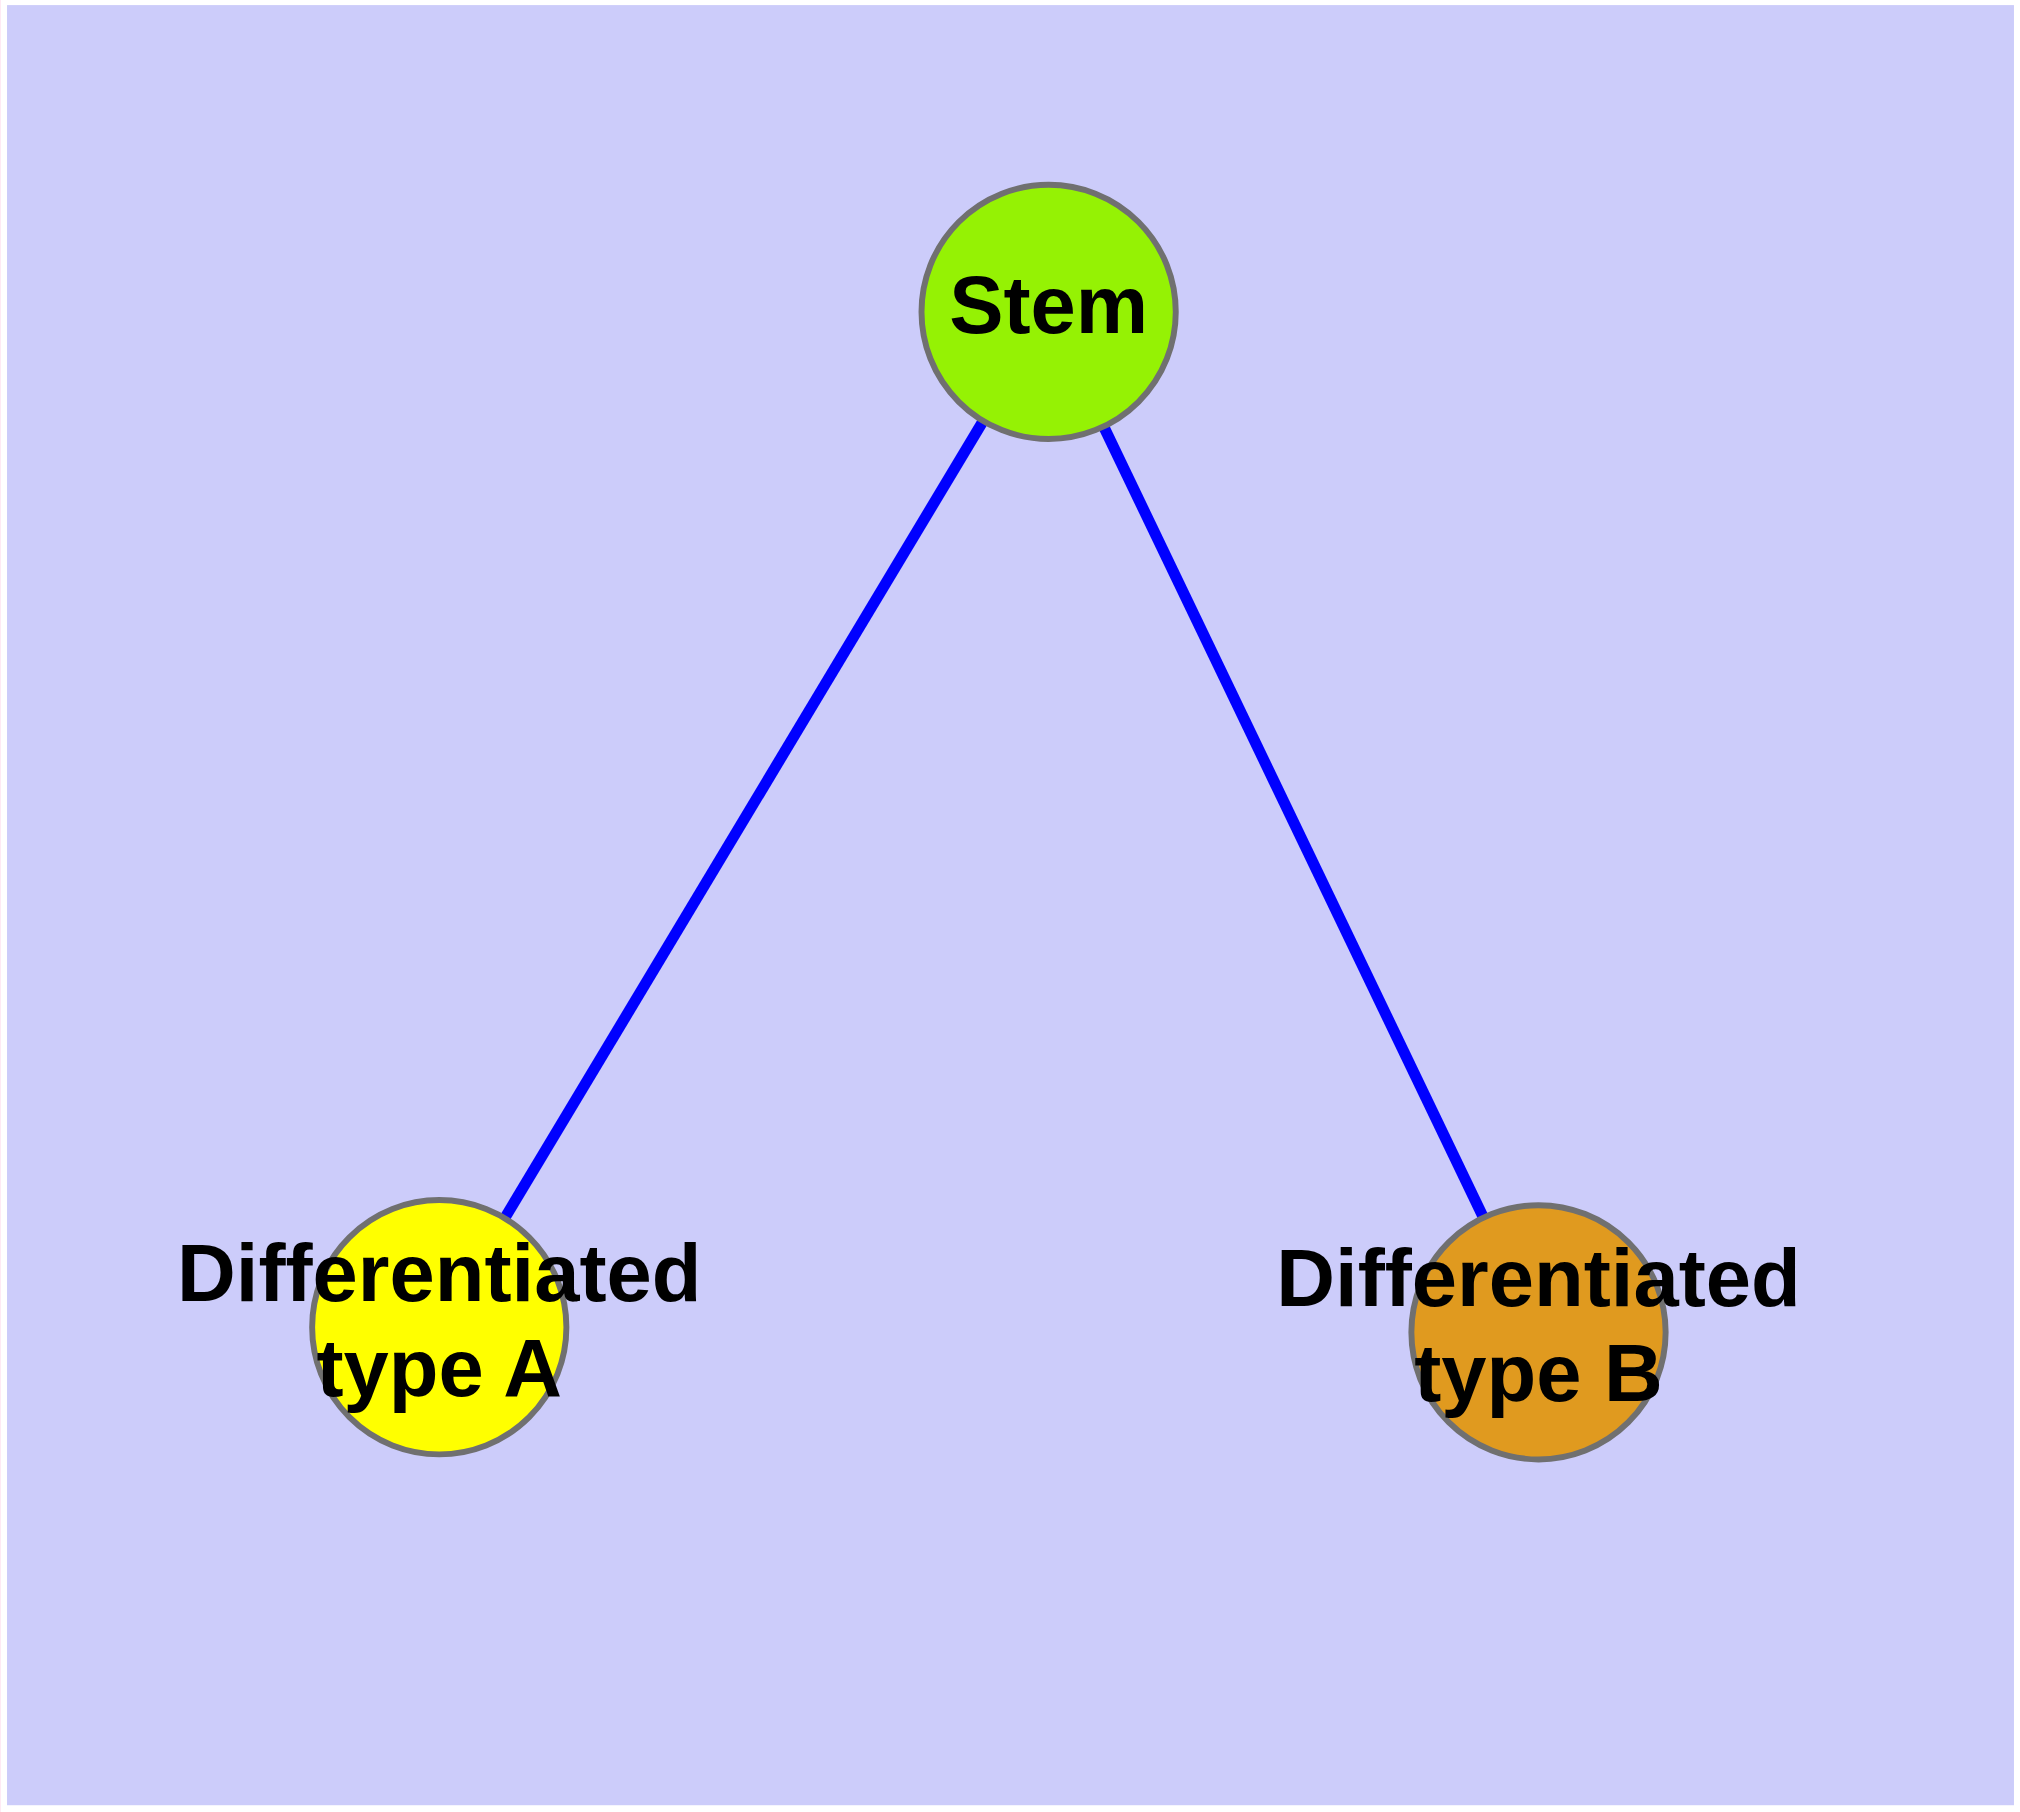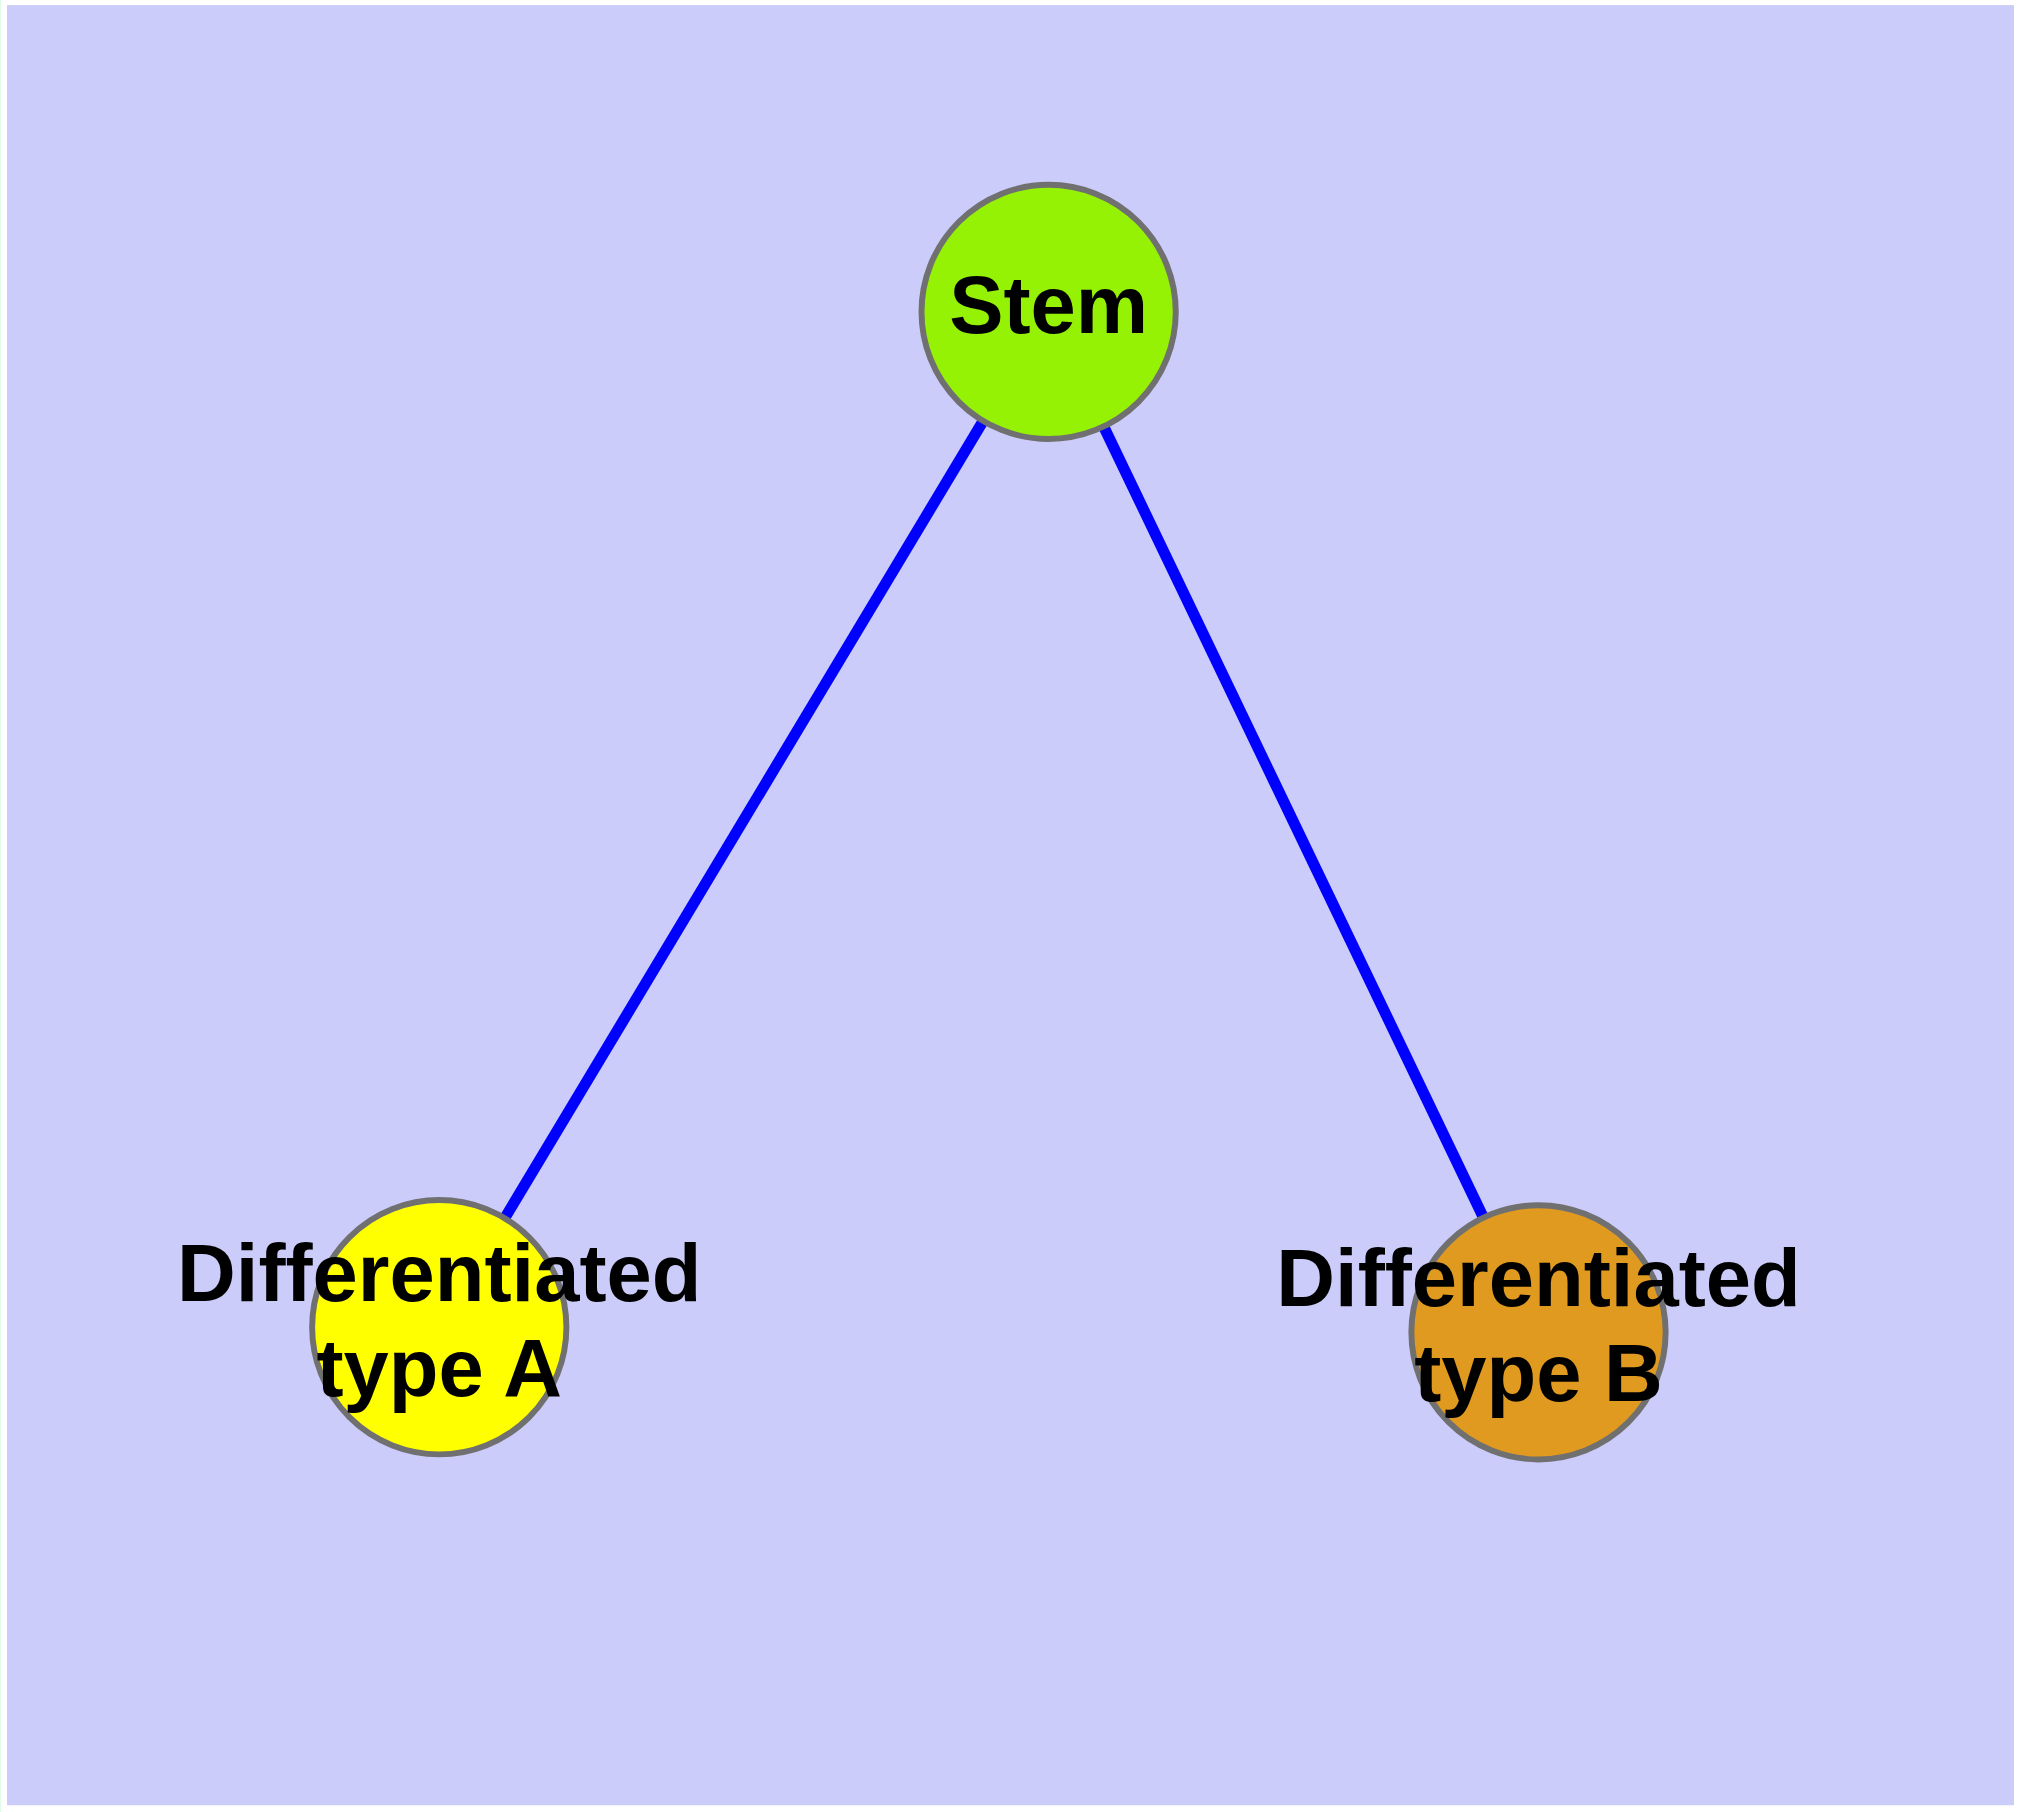--- a/index.html
+++ b/index.html
@@ -5,21 +5,21 @@
 <style>
   html, body {
     margin: 0;
     padding: 0;
     background: #ffffff;
   }
   #canvas-wrap {
     position: relative;
     width: 2021px;
     height: 1812px;
-    background: #86efac;
+    background: #f9a8d4;
     overflow: hidden;
   }
   #graph-svg {
     display: block;
     width: 2021px;
     height: 1812px;
   }
   .node-label {
     font-family: "Liberation Sans", sans-serif;
     font-weight: bold;

